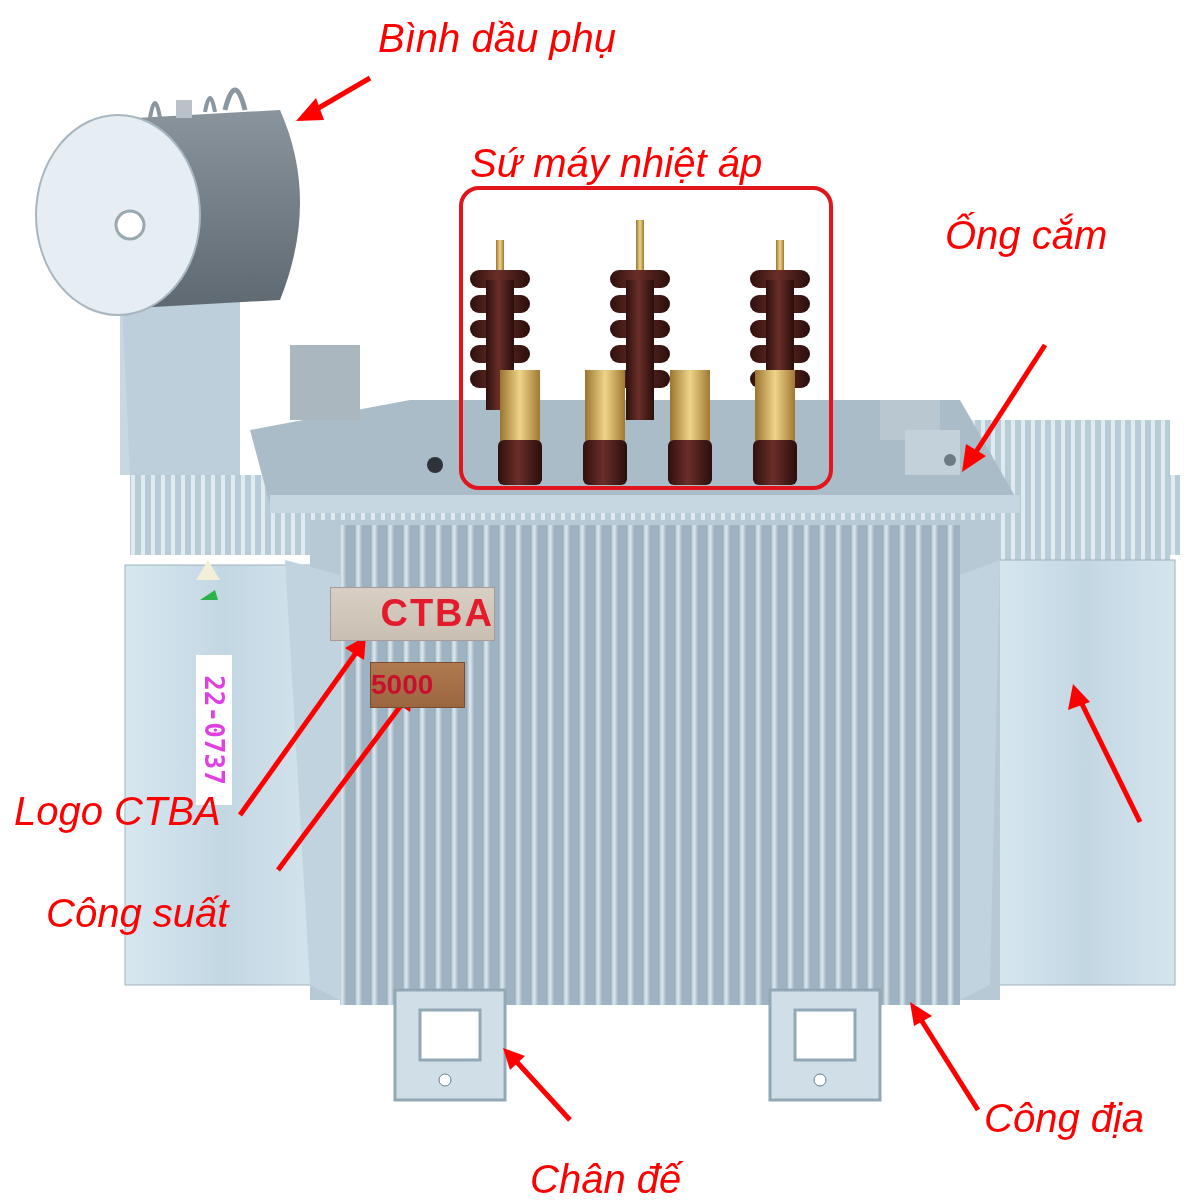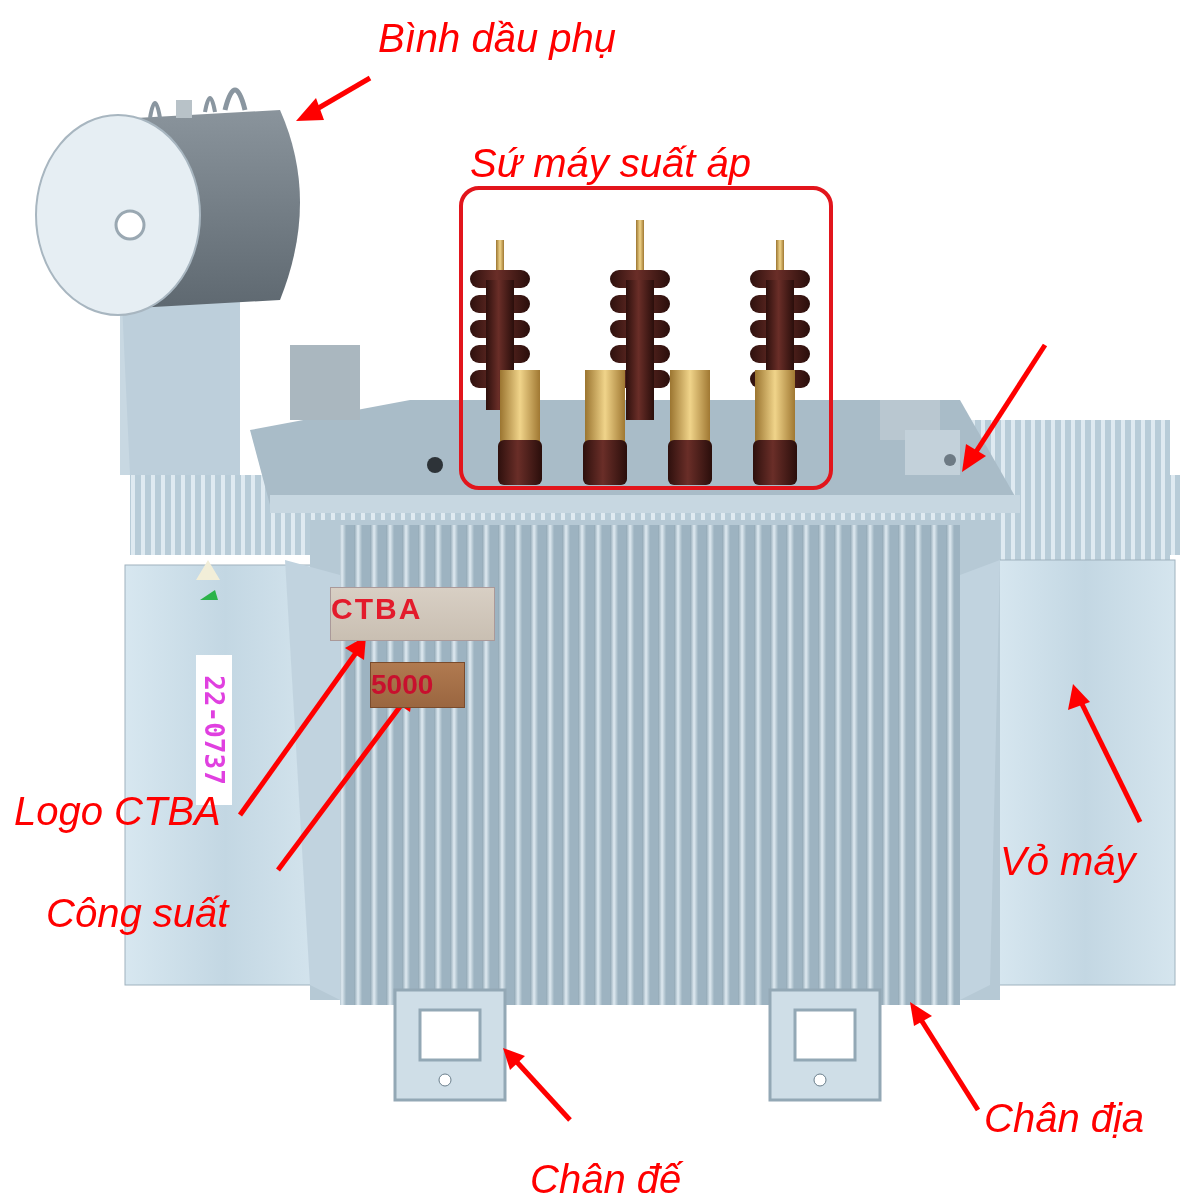--- a/index.html
+++ b/index.html
@@ -4,21 +4,21 @@
 <style>
   html, body { margin:0; padding:0; background:#ffffff; }
   body { width:1200px; height:1200px; position:relative; overflow:hidden; font-family:"Liberation Sans", sans-serif; }
   .stage { position:absolute; left:0; top:0; width:1200px; height:1200px; }
   .label { position:absolute; color:#ff0000; font-style:italic; font-size:40px; line-height:46px; white-space:nowrap; font-family:"Liberation Sans", sans-serif; }
   .label.multi { white-space:normal; }
   .ml { display:block; }
   .tag-num { position:absolute; left:196px; top:655px; width:36px; height:150px; background:#ffffff; }
   .tag-num span { position:absolute; left:50%; top:50%; transform:translate(-50%,-50%) rotate(90deg); color:#e040e0; font-family:"DejaVu Sans Mono", monospace; font-size:26px; font-weight:bold; white-space:nowrap; }
   .plate-logo { position:absolute; left:330px; top:587px; width:163px; height:52px; background:linear-gradient(180deg,#d8cfc4,#c9bfb2); border:1px solid #a99; }
-  .plate-logo span { position:absolute; left:0; right:0; top:4px; text-align:left; color:#e31b2c; font-weight:bold; font-size:30px; letter-spacing:2px; font-family:"Liberation Sans", sans-serif; }
+  .plate-logo span { position:absolute; left:0; right:0; top:4px; text-align:right; color:#e31b2c; font-weight:bold; font-size:38px; letter-spacing:2px; font-family:"Liberation Sans", sans-serif;padding-left:48px; }
   .plate-cap { position:absolute; left:370px; top:662px; width:93px; height:44px; background:linear-gradient(180deg,#b07a50,#9a6640); border:1px solid #7a4b2c; }
   .plate-cap span { position:absolute; left:0; right:0; top:6px; text-align:left; color:#c8102e; font-weight:bold; font-size:28px; font-family:"Liberation Sans", sans-serif; }
 </style>
 </head>
 <body>
 
 <svg class="stage" viewBox="0 0 1200 1200" xmlns="http://www.w3.org/2000/svg">
   <defs>
     <linearGradient id="tankGrad" x1="0" y1="0" x2="1" y2="0">
       <stop offset="0" stop-color="#d7e7f0"></stop>
@@ -171,22 +171,22 @@
   <span>CTBA</span>
 </div>
 <div class="plate-cap">
   <span>5000</span>
 </div>
 <div class="tag-num">
   <span>22-0737</span>
 </div>
 
 <div class="label" style="left:378px; top:15px;">Bình dầu phụ</div>
-<div class="label" style="left:470px; top:140px;">Sứ máy suất áp</div>
+<div class="label" style="left:470px; top:140px;">Sứ máy nhiệt áp</div>
 <div class="label multi" style="left:945px; top:212px; text-align:center;">
+  <span class="ml">Ống cắm</span>
 </div>
 <div class="label" style="left:14px; top:788px;">Logo CTBA</div>
 <div class="label" style="left:46px; top:890px;">Công suất</div>
 <div class="label multi" style="left:1000px; top:838px;">
-  <span class="ml">Vỏ máy</span>
 </div>
 <div class="label" style="left:530px; top:1156px;">Chân đế</div>
-<div class="label" style="left:984px; top:1095px;">Chân địa</div>
+<div class="label" style="left:984px; top:1095px;">Công địa</div>
 
 </body></html>

